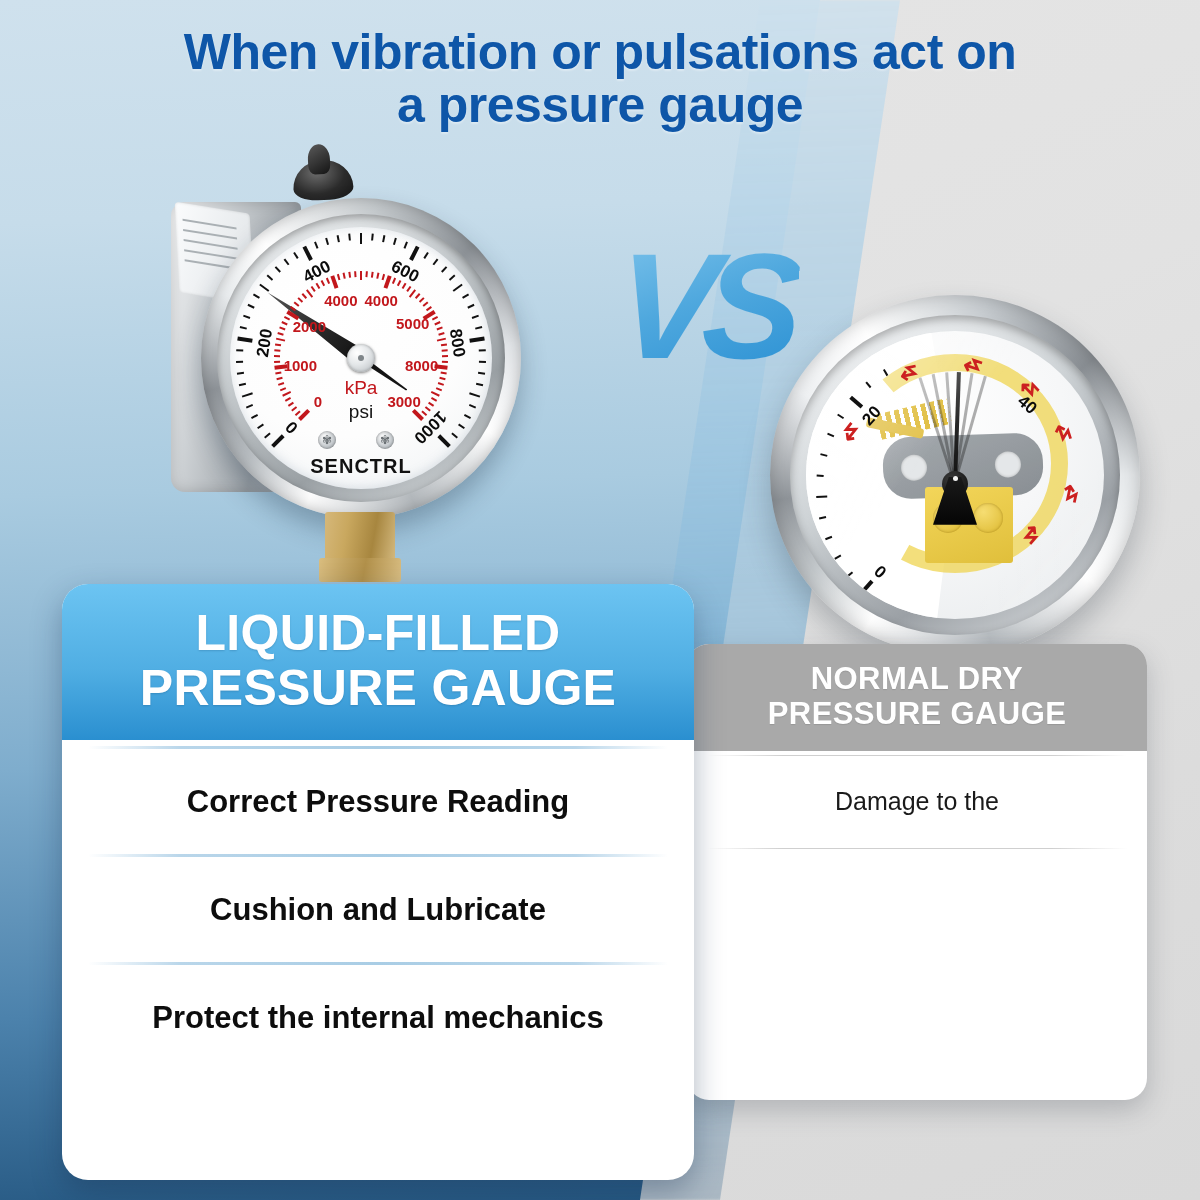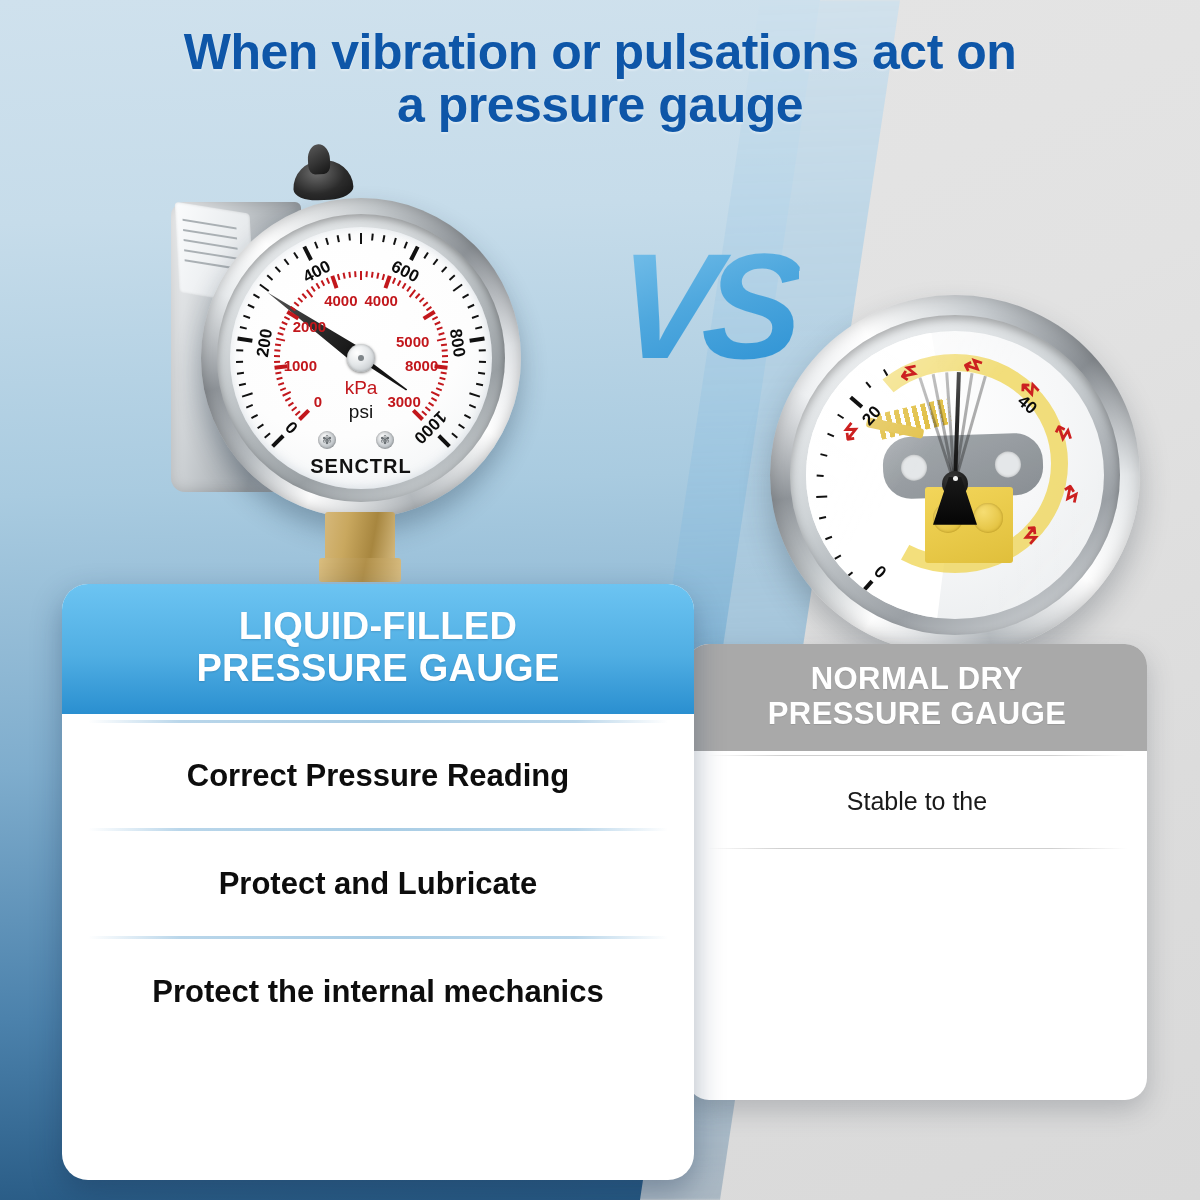--- a/index.html
+++ b/index.html
@@ -290,21 +290,21 @@
     border-radius:26px;
     background:#fff;
     box-shadow: 0 12px 30px rgba(20,45,75,.34);
     overflow:hidden;
     z-index:5;
   }
   #card-liquid .hdr {
     background: linear-gradient(180deg,#6cc4f2 0%,#50aee3 55%,#2a8fd0 100%);
     color:#fff; text-align:center;
     padding:22px 12px 24px;
-    font-weight:bold; font-size:38px; line-height:1.1;
+    font-weight:bold; font-size:50px; line-height:1.1;
     letter-spacing:.3px;
     text-shadow:0 1px 2px rgba(0,40,70,.18);
   }
   #card-liquid .body { padding:6px 26px 8px; }
   #card-liquid .item {
     text-align:center; color:#0d0d0d; font-weight:bold; font-size:31px;
     line-height:1.2; padding:34px 4px 34px;
   }
   #card-liquid .sep {
     height:3px;
@@ -724,21 +724,21 @@
             <div class="tk red" style="width: 1.6px; height: 6px; left: -0.8px; top: -87px;"></div>
           </div>
           <div class="tick" style="transform: rotate(135deg); left: 131px; top: 131px;">
             <div class="tk red" style="width: 3.2px; height: 13px; left: -1.6px; top: -87px;"></div>
           </div>
           <div class="dial-num kpa" style="left: 87.8665px; top: 174.134px; transform: translate(-50%, -50%);">0</div>
           <div class="dial-num kpa" style="left: 70.3836px; top: 137.83px; transform: translate(-50%, -50%);">1000</div>
           <div class="dial-num kpa" style="left: 79.3498px; top: 98.546px; transform: translate(-50%, -50%);">2000</div>
           <div class="dial-num kpa" style="left: 110.853px; top: 73.4231px; transform: translate(-50%, -50%);">4000</div>
           <div class="dial-num kpa" style="left: 151.147px; top: 73.4231px; transform: translate(-50%, -50%);">4000</div>
-          <div class="dial-num kpa" style="left: 182.65px; top: 114px; transform: translate(-50%, -50%);">5000</div>
+          <div class="dial-num kpa" style="left: 182.65px; top: 96px; transform: translate(-50%, -50%);">5000</div>
           <div class="dial-num kpa" style="left: 191.616px; top: 137.83px; transform: translate(-50%, -50%);">8000</div>
           <div class="dial-num kpa" style="left: 174.134px; top: 174.134px; transform: translate(-50%, -50%);">3000</div>
         </div>
     </div>
   </div>
   <div class="stem"></div>
 </div>
 
 <div id="gauge-dry">
   <div class="bezel">
@@ -822,38 +822,38 @@
 </div>
 
 <div id="card-dry">
   <div class="hdr">
     <div>NORMAL DRY</div>
     <div>PRESSURE GAUGE</div>
   </div>
   <div class="body" id="dry-list">
       <div class="sep"></div>
       <div class="item">
-        <div>Stable to the</div>
+        <div>Damage to the</div>
       </div>
       <div class="sep"></div>
     </div>
 </div>
 
 <div id="card-liquid">
   <div class="hdr">
     <div>LIQUID-FILLED</div>
     <div>PRESSURE GAUGE</div>
   </div>
   <div class="body" id="liquid-list">
       <div class="sep"></div>
       <div class="item">
         <div>Correct Pressure Reading</div>
       </div>
       <div class="sep"></div>
       <div class="item">
-        <div>Protect and Lubricate</div>
+        <div>Cushion and Lubricate</div>
       </div>
       <div class="sep"></div>
       <div class="item">
         <div>Protect the internal mechanics</div>
       </div>
     </div>
 </div>
 
 </body></html>

